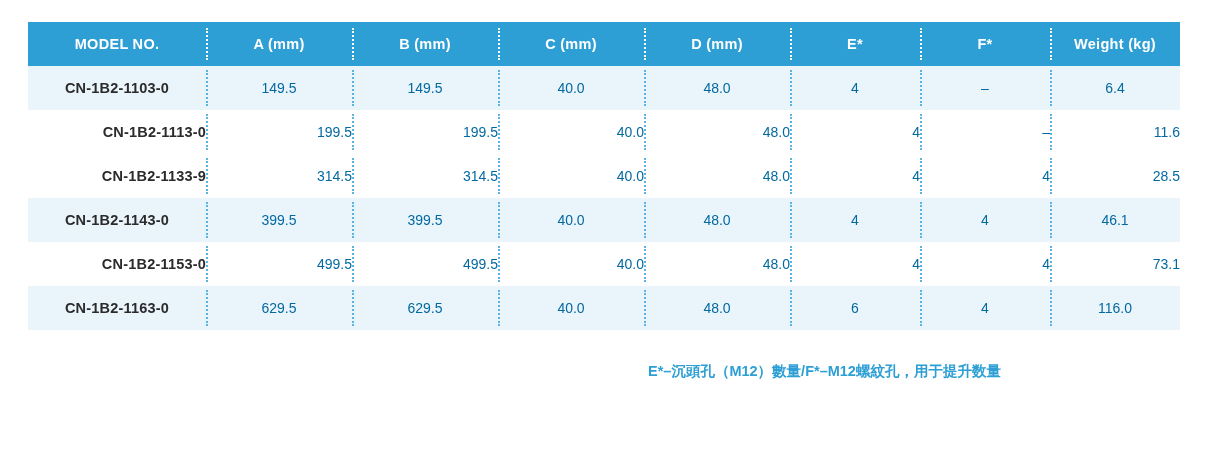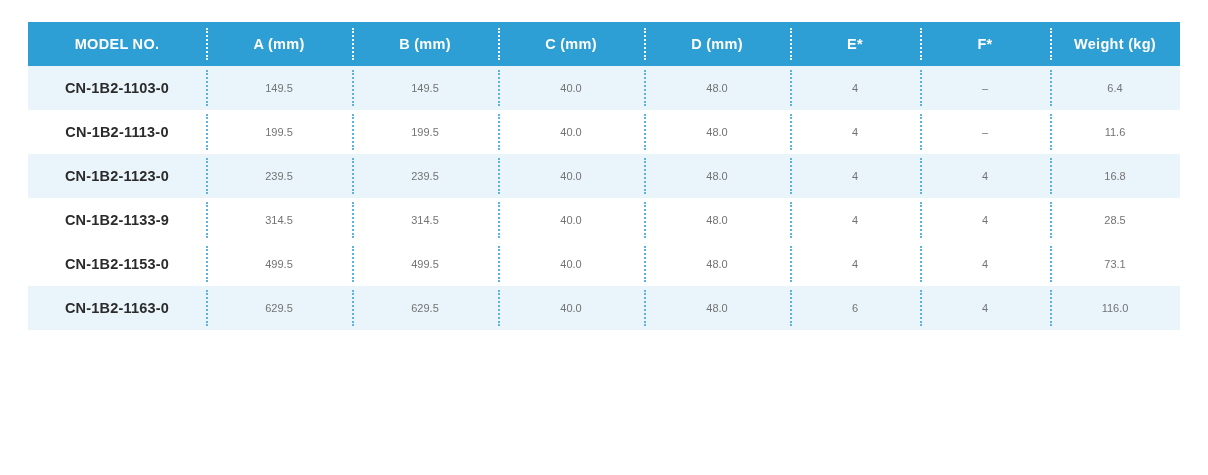--- a/index.html
+++ b/index.html
@@ -52,38 +52,39 @@
     bottom: 6px;
     border-left: 2px dotted #ffffff;
     opacity: 0.95;
   }
 
   table.spec tbody td {
     height: 44px;
     padding: 0;
     text-align: center;
     vertical-align: middle;
-    font-size: 11px;
-    color: #737373;
+    font-size: 14px;
+    color: #0369a1;
     position: relative;
     border: none;
   }
 
   table.spec tbody td.model {
     font-weight: 700;
     color: #2b2b2b;
     font-size: 14.5px;
     letter-spacing: 0.2px;
   }
 
   table.spec tbody tr.odd td {
     background: #eaf4fb;
   }
   table.spec tbody tr.even td {
     background: #ffffff;
+    text-align: right;
   }
 
   
   table.spec tbody td + td::before {
     content: "";
     position: absolute;
     left: 0;
     top: 4px;
     bottom: 4px;
     border-left: 2px dotted #5cb3e0;
@@ -158,40 +159,40 @@
       <tr class="even">
         <td class="model">CN-1B2-1113-0</td>
         <td>199.5</td>
         <td>199.5</td>
         <td>40.0</td>
         <td>48.0</td>
         <td>4</td>
         <td>–</td>
         <td>11.6</td>
       </tr>
-      <tr class="odd">
-        <td class="model">CN-1B2-1123-0</td>
-        <td>239.5</td>
-        <td>239.5</td>
-        <td>40.0</td>
-        <td>48.0</td>
-        <td>4</td>
-        <td>4</td>
-        <td>16.8</td>
-      </tr>
       <tr class="even">
         <td class="model">CN-1B2-1133-9</td>
         <td>314.5</td>
         <td>314.5</td>
         <td>40.0</td>
         <td>48.0</td>
         <td>4</td>
         <td>4</td>
         <td>28.5</td>
       </tr>
+      <tr class="odd">
+        <td class="model">CN-1B2-1143-0</td>
+        <td>399.5</td>
+        <td>399.5</td>
+        <td>40.0</td>
+        <td>48.0</td>
+        <td>4</td>
+        <td>4</td>
+        <td>46.1</td>
+      </tr>
       <tr class="even">
         <td class="model">CN-1B2-1153-0</td>
         <td>499.5</td>
         <td>499.5</td>
         <td>40.0</td>
         <td>48.0</td>
         <td>4</td>
         <td>4</td>
         <td>73.1</td>
       </tr>
@@ -202,15 +203,16 @@
         <td>40.0</td>
         <td>48.0</td>
         <td>6</td>
         <td>4</td>
         <td>116.0</td>
       </tr>
     </tbody>
   </table>
 
   <div class="note">
+    <span class="line"><span class="strong">E*</span><span>–沉頭孔（M12）數量/</span><span class="strong">F*</span><span>–M12螺紋孔，用于提升数量</span></span>
   </div>
 
 </div>
 
 </body></html>

